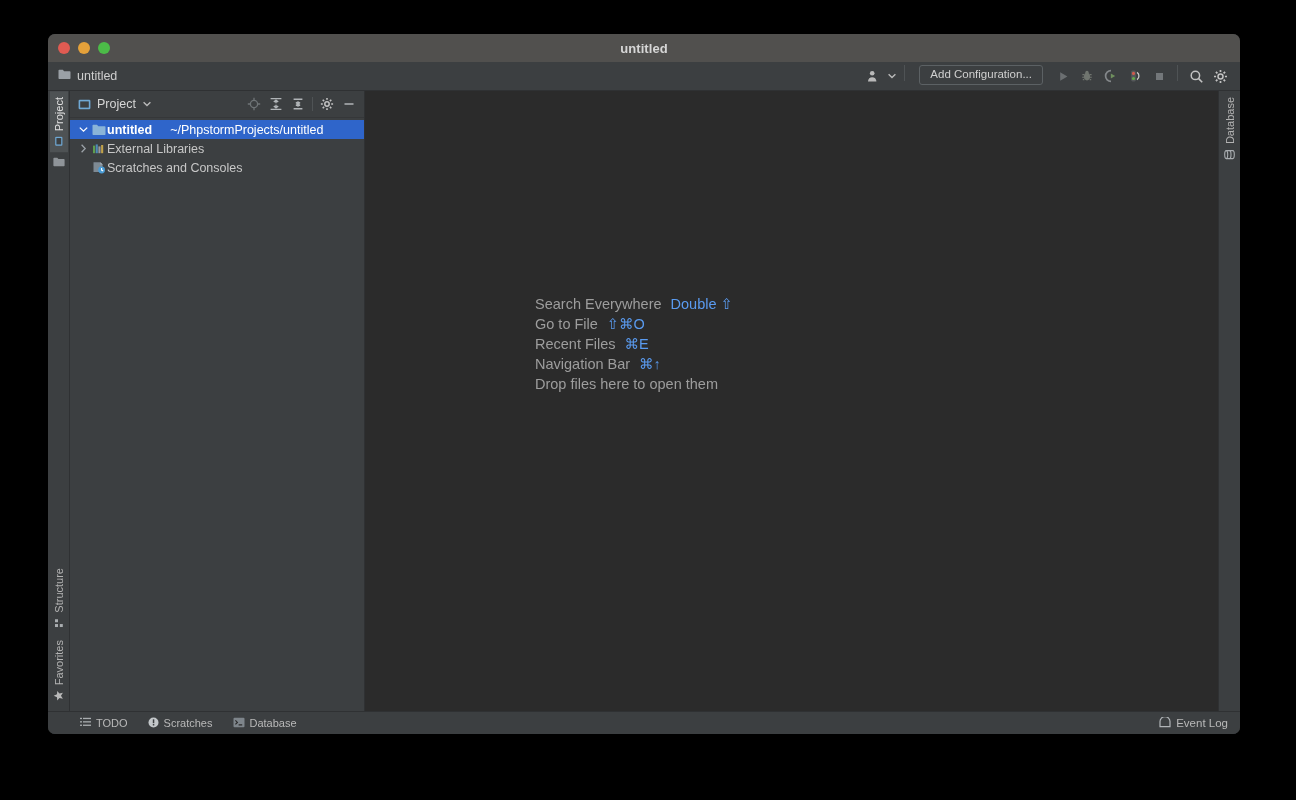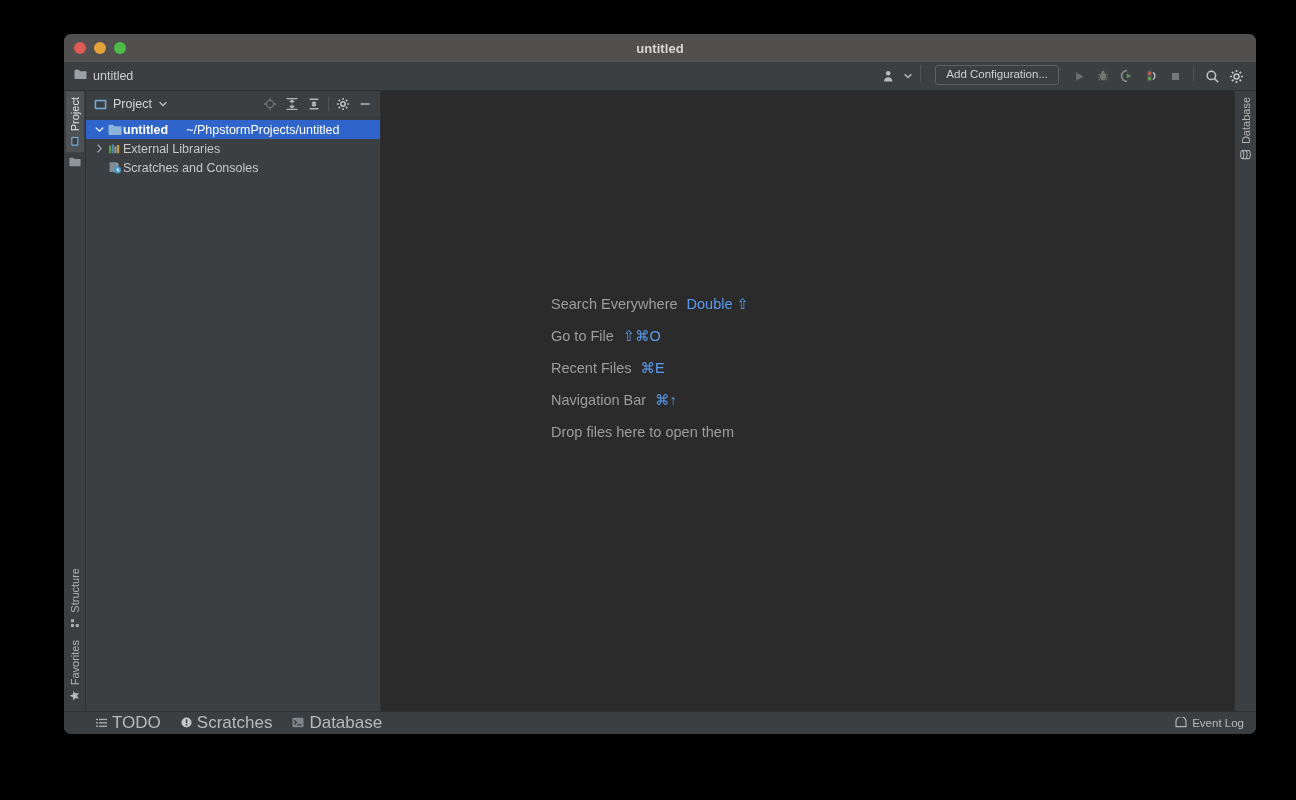--- a/index.html
+++ b/index.html
@@ -14,21 +14,21 @@
   #desktop {
     position: relative;
     width: 1296px;
     height: 800px;
     background: #000000;
   }
 
   
   #window {
     position: absolute;
-    left: 64px;
+    left: 48px;
     top: 34px;
     width: 1192px;
     height: 700px;
     background: #3c3f41;
     border-radius: 7px;
     overflow: hidden;
     box-shadow: 0 6px 26px rgba(0,0,0,0.65);
     display: flex;
     flex-direction: column;
   }
@@ -257,21 +257,21 @@
     background: #2b2b2b;
     position: relative;
     min-width: 0;
   }
   #hints {
     position: absolute;
     left: 170px;
     top: 205px;
     display: flex;
     flex-direction: column;
-    gap: 16px;
+    gap: 4px;
   }
   .hint-row {
     display: flex;
     align-items: baseline;
     gap: 9px;
     font-size: 14.5px;
     color: #9d9d9d;
     white-space: nowrap;
   }
   .hint-key { color: #5a9bf0; }
@@ -283,21 +283,21 @@
     background: #3c3f41;
     border-top: 1px solid #2f3133;
     display: flex;
     align-items: center;
     padding: 0 6px 0 22px;
   }
   .bb-btn {
     display: flex;
     align-items: center;
     gap: 5px;
-    font-size: 17px;
+    font-size: 11px;
     color: #b9b9b9;
     padding: 0 10px;
     height: 20px;
     white-space: nowrap;
   }
   #eventlog-btn {
     margin-left: auto;
     display: flex;
     align-items: center;
     gap: 5px;

